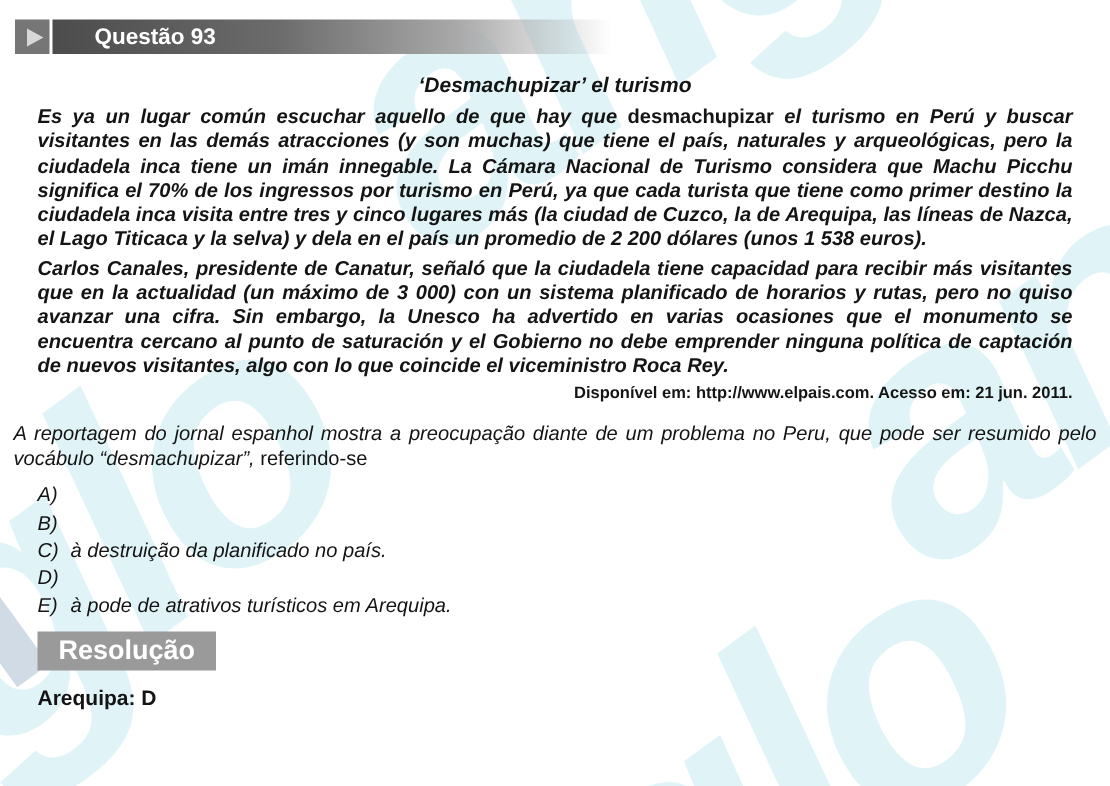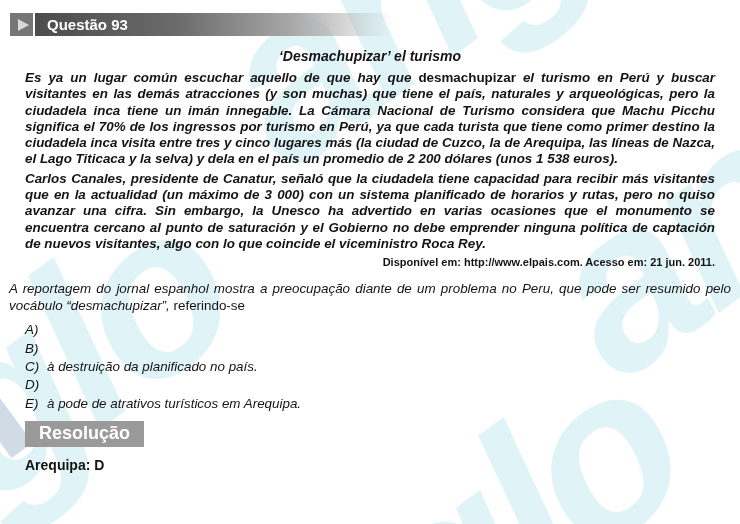--- a/index.html
+++ b/index.html
@@ -41,21 +41,21 @@
     width:0;height:0;
     border-left:11px solid #d8d8d8;
     border-top:6px solid transparent;
     border-bottom:6px solid transparent;
     margin-left:3px;
   }
   .qbar{
     width:345px;height:23px;
     background:linear-gradient(to right,#4c4c4c 0%,#6b6b6b 40%,#a8a8a8 72%,rgba(255,255,255,0) 100%);
     color:#ffffff;font-weight:bold;font-size:15px;line-height:23px;
-    padding-left:12px;
+    padding-left:28px;
   }
   .passage-title{
     text-align:center;font-weight:bold;font-style:italic;
     font-size:14px;margin:12px 25px 6px;
   }
   .passage p{
     margin:0 25px;text-align:justify;
     font-style:italic;font-size:13.4px;line-height:16.3px;font-weight:bold;
   }
   .passage p.p2{margin-top:3px;}

